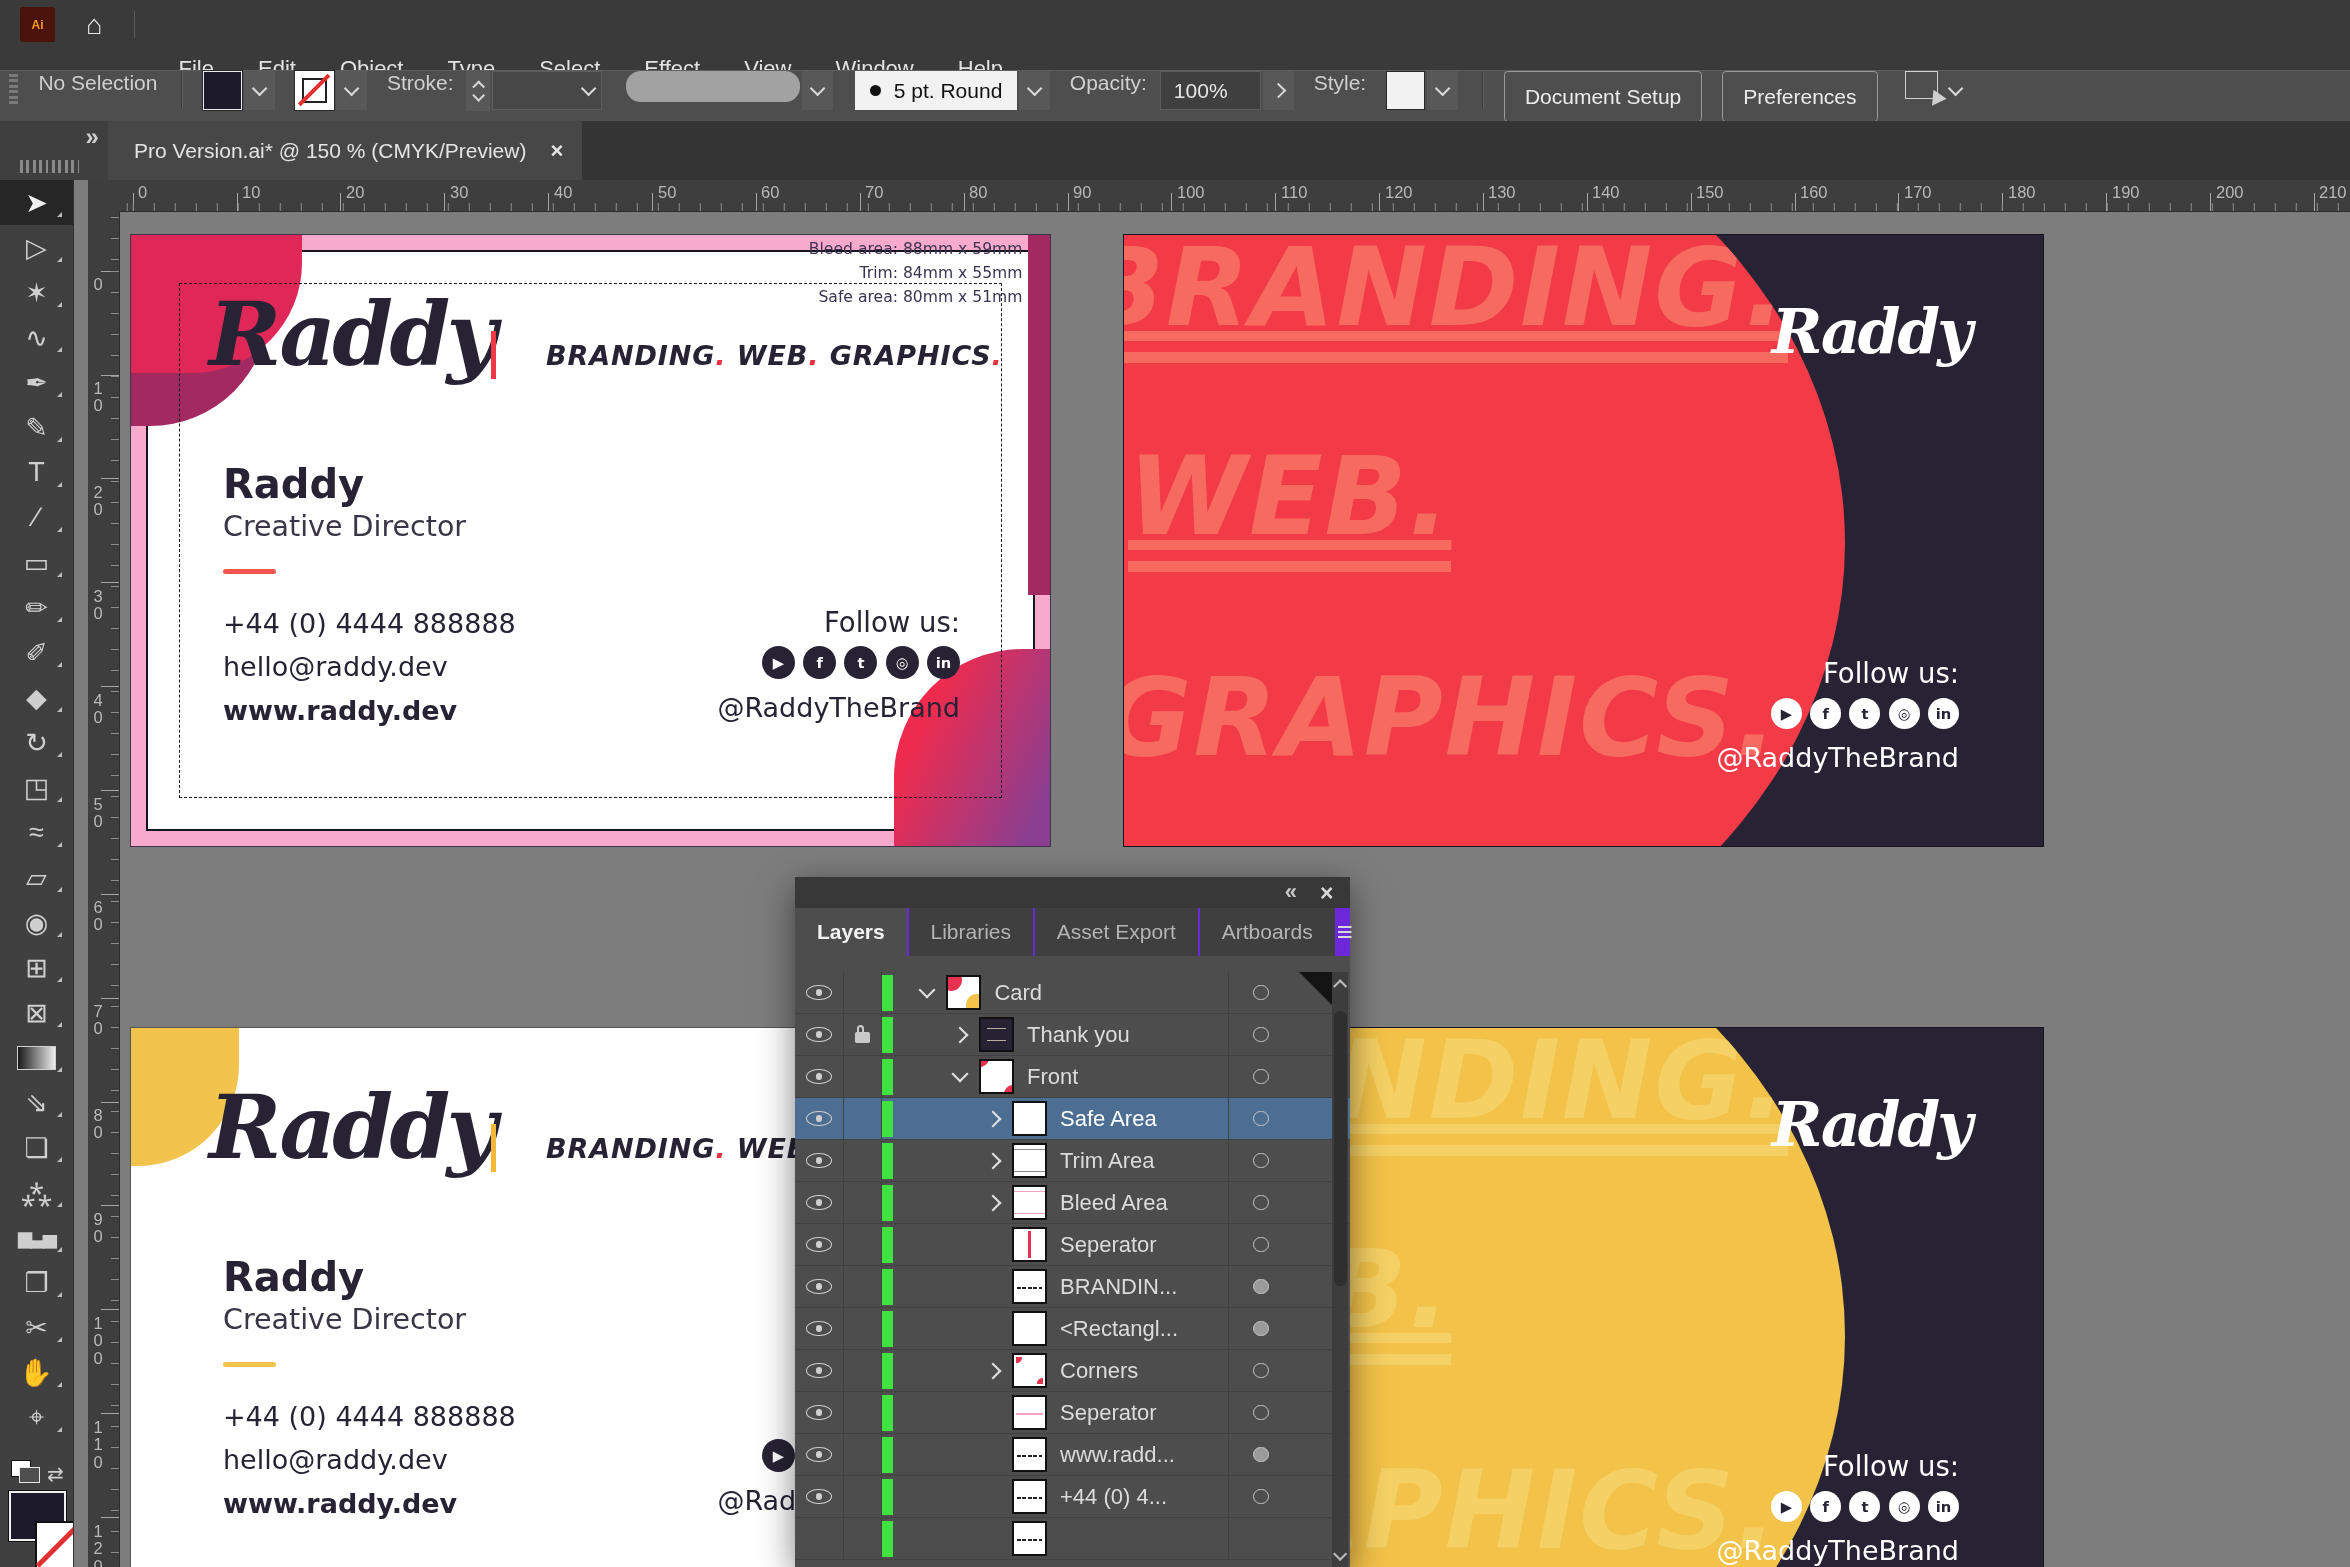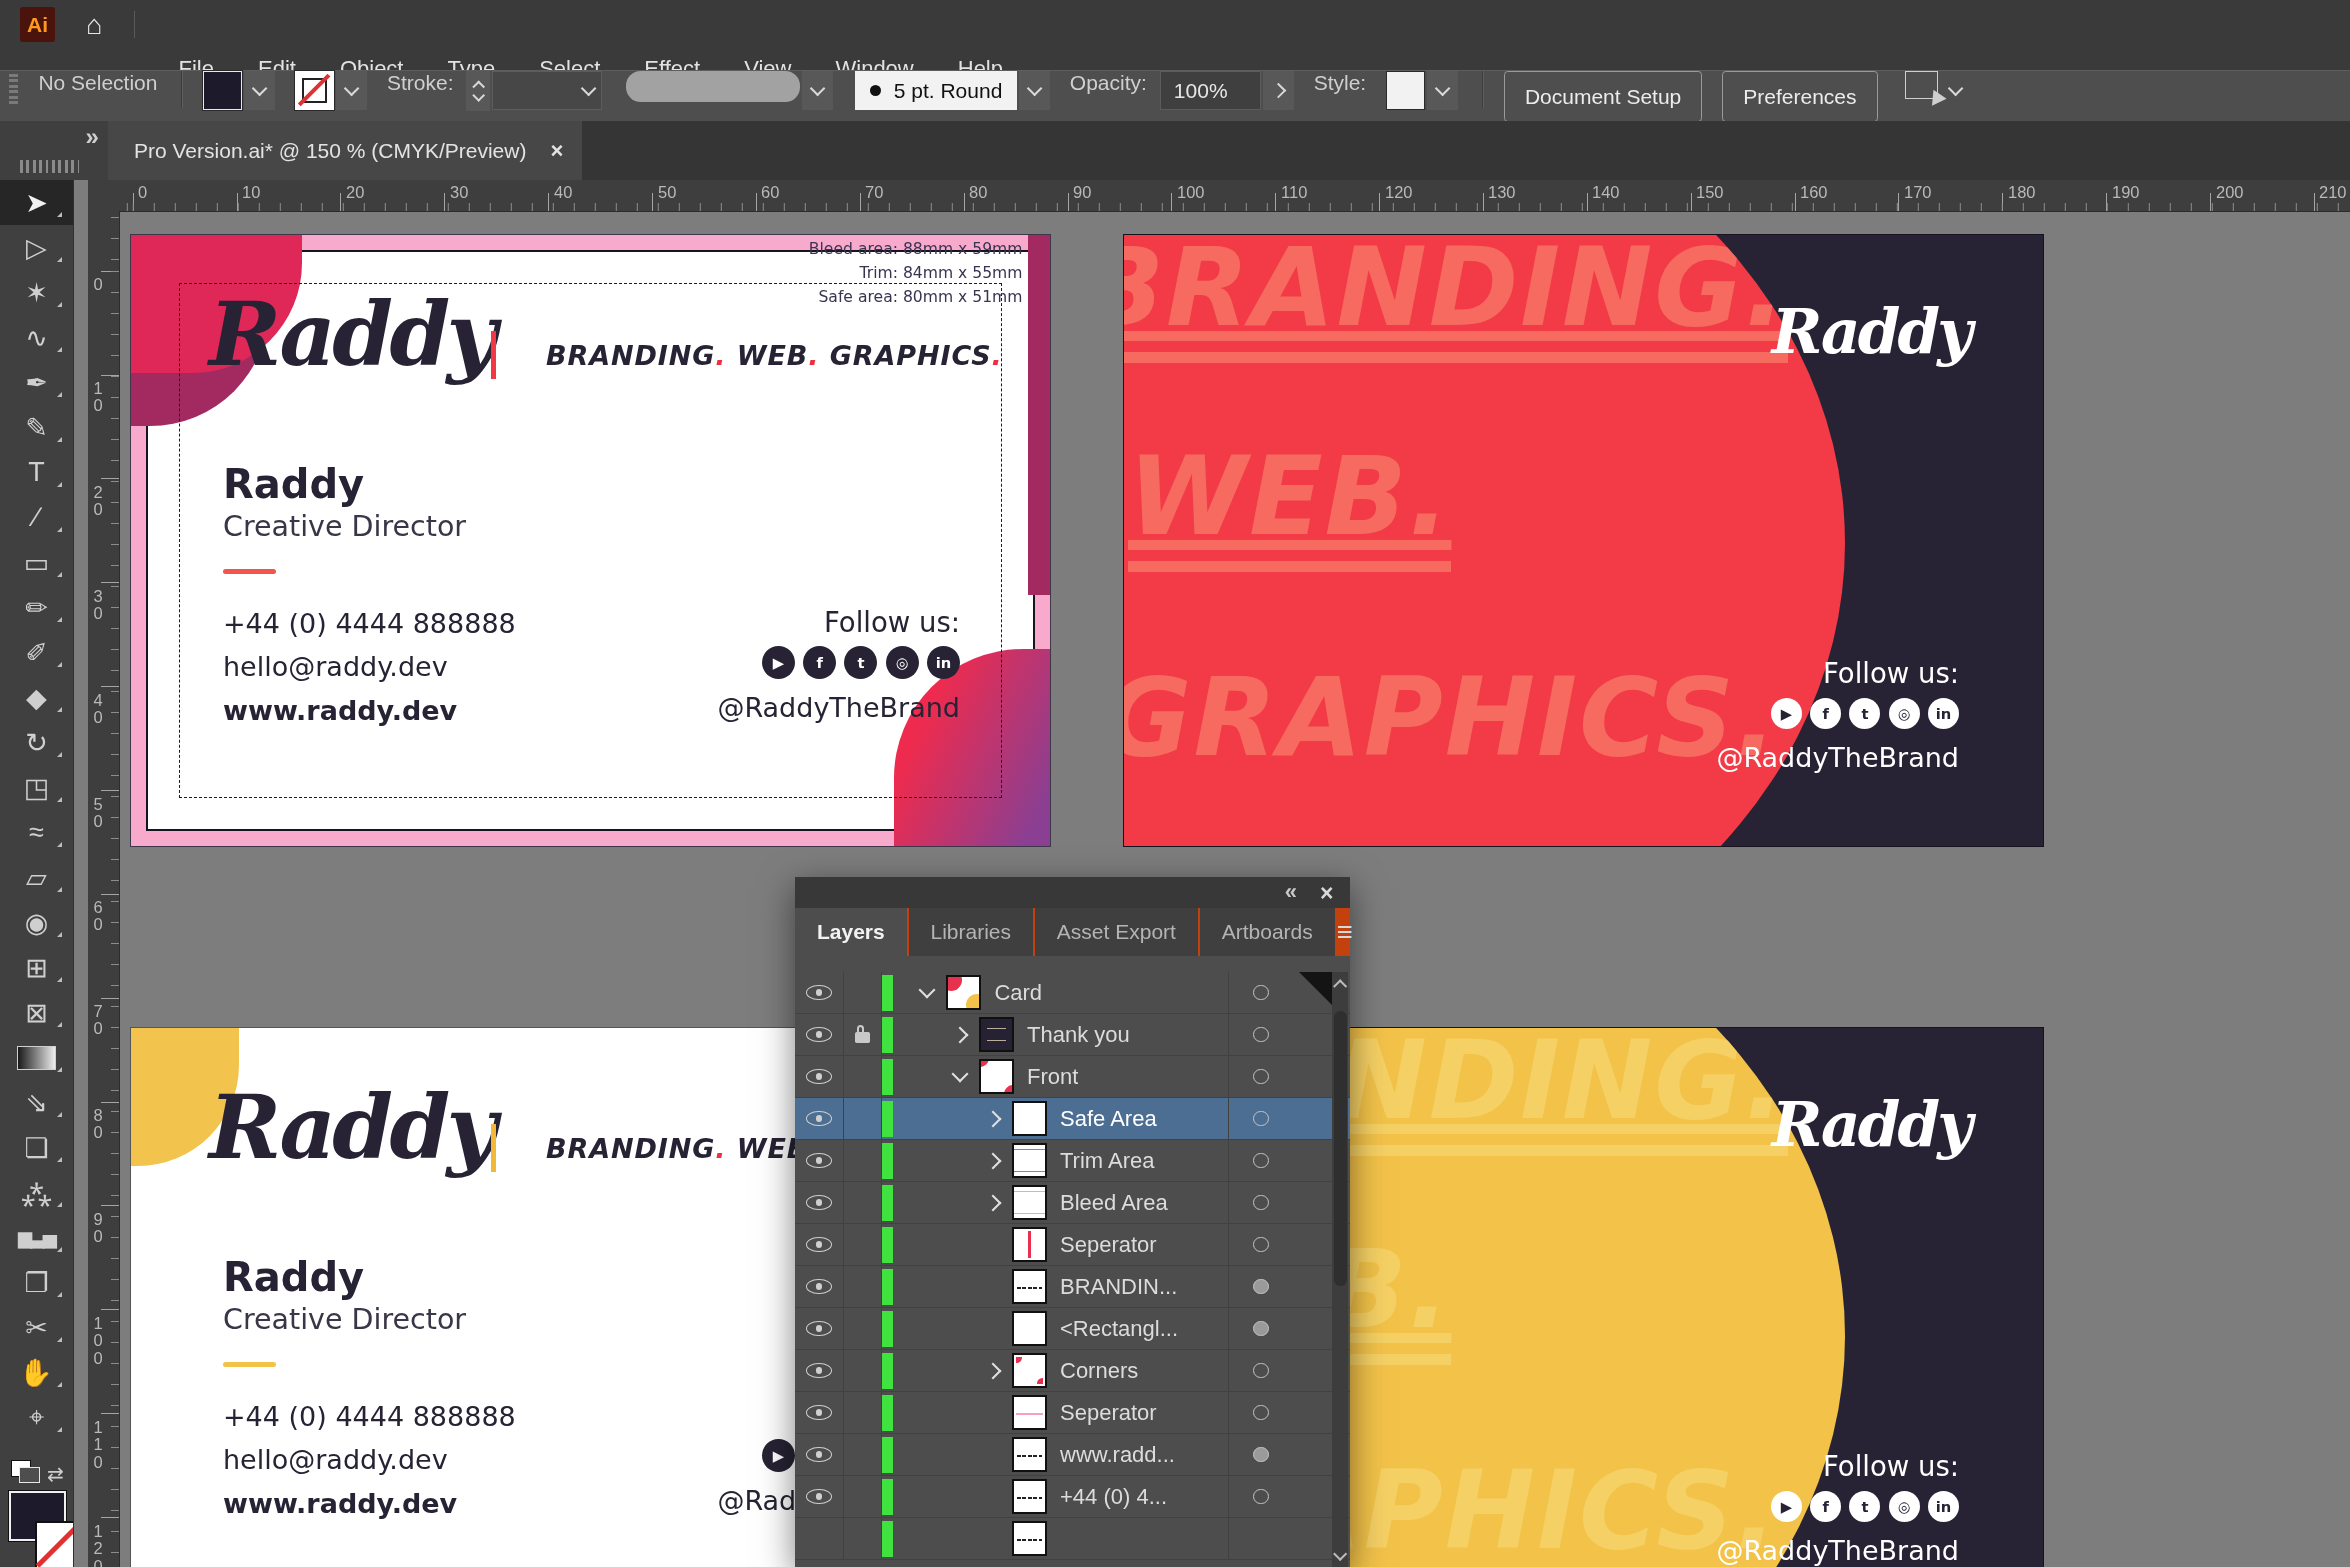--- a/index.html
+++ b/index.html
@@ -1,21 +1,21 @@
 <!DOCTYPE html>
 <html style="font-size:14.7px"><head>
 <meta charset="utf-8">
 <style>
   html,body{margin:0;padding:0;background:#2b2b2b;}
   #app{position:relative;width:2351px;height:1568px;overflow:hidden;
        font-family:"Liberation Sans",sans-serif;background:#7d7d7d;}
   
   #menubar{position:absolute;left:0;top:0;width:2351px;height:70px;background:#3a3a3a;
            display:flex;align-items:flex-start;padding-top:7.3px;box-sizing:border-box;z-index:30;}
-  #ai-logo{width:35px;height:35px;background:#4a130b;color:#ff9a1e;font-weight:bold;font-size:21px;
+  #ai-logo{width:35px;height:35px;background:#4a130b;color:#ff9a1e;font-weight:bold;font-size:12px;
            display:flex;align-items:center;justify-content:center;margin-left:20px;border-radius:2.8px;}
   #home-icon{color:#e6e6e6;font-size:27.5px;margin-left:31px;line-height:35px;}
   .mb-div{width:0.9px;height:27.5px;background:#5a5a5a;margin:3.7px 0 0 31px;}
   #menu-items{display:flex;margin-left:22px;margin-top:43px;}
   .menu-item{color:#e2e2e2;font-size:22px;padding:3.7px 22px;line-height:29px;cursor:default;}
   
   #controlbar{position:absolute;left:0;top:70px;width:2351px;height:51px;background:#4e4e4e;
               border-top:0.9px solid #5e5e5e;display:flex;z-index:30;font-size:21px;}
   .cb-grip{width:9.2px;height:33px;margin-left:9.2px;
            background:repeating-linear-gradient(0deg,#7a7a7a 0 2.8px,transparent 2.8px 5.5px);}
@@ -172,21 +172,21 @@
   .bc-soc{top:463px;right:84px;}
   .bc-soc .sicon{width:31px;height:31px;}
   .bc-handle{position:absolute;right:84px;top:507px;width:386px;text-align:right;color:#fff;
              font-family:"DejaVu Sans",sans-serif;font-size:27px;}
   
   #panel{position:absolute;left:795px;top:877px;width:555px;height:691px;background:#4d4d4d;z-index:50;
          box-shadow:0 9.2px 33px rgba(0,0,0,.5);}
   #p-title{position:absolute;left:0;top:0;width:100%;height:31px;background:#383838;}
   #p-collapse{position:absolute;right:53px;top:1.8px;color:#c9c9c9;font-size:22px;font-weight:bold;}
   #p-close{position:absolute;right:16.5px;top:2.8px;color:#d9d9d9;font-size:23px;font-weight:bold;}
-  #p-tabs{position:absolute;left:0;top:31px;width:100%;height:48px;background:#c2410c;display:flex;}
+  #p-tabs{position:absolute;left:0;top:31px;width:100%;height:48px;background:#6d28d9;display:flex;}
   .ptab{height:100%;display:flex;align-items:center;padding:0 22px;font-size:21px;color:#b4b4b4;
         background:#3f3f3f;margin-right:1.8px;white-space:nowrap;}
   .ptab.active{background:#4d4d4d;color:#f2f2f2;font-weight:bold;}
   #p-menu{margin-left:auto;margin-right:16.5px;align-self:center;color:#d8d8d8;font-size:27.5px;}
   #p-rows{position:absolute;left:0;top:95px;right:0;bottom:0;overflow:hidden;background:#4d4d4d;}
   .lrow{display:flex;align-items:center;height:41px;border-bottom:0.9px solid #414141;position:relative;}
   .lrow.sel{background:#4c6e92;}
   .lrow.sel .l-label{color:#fff;}
   .c-eye{width:48px;height:100%;border-right:0.9px solid #414141;display:flex;align-items:center;
          justify-content:center;flex:none;}

